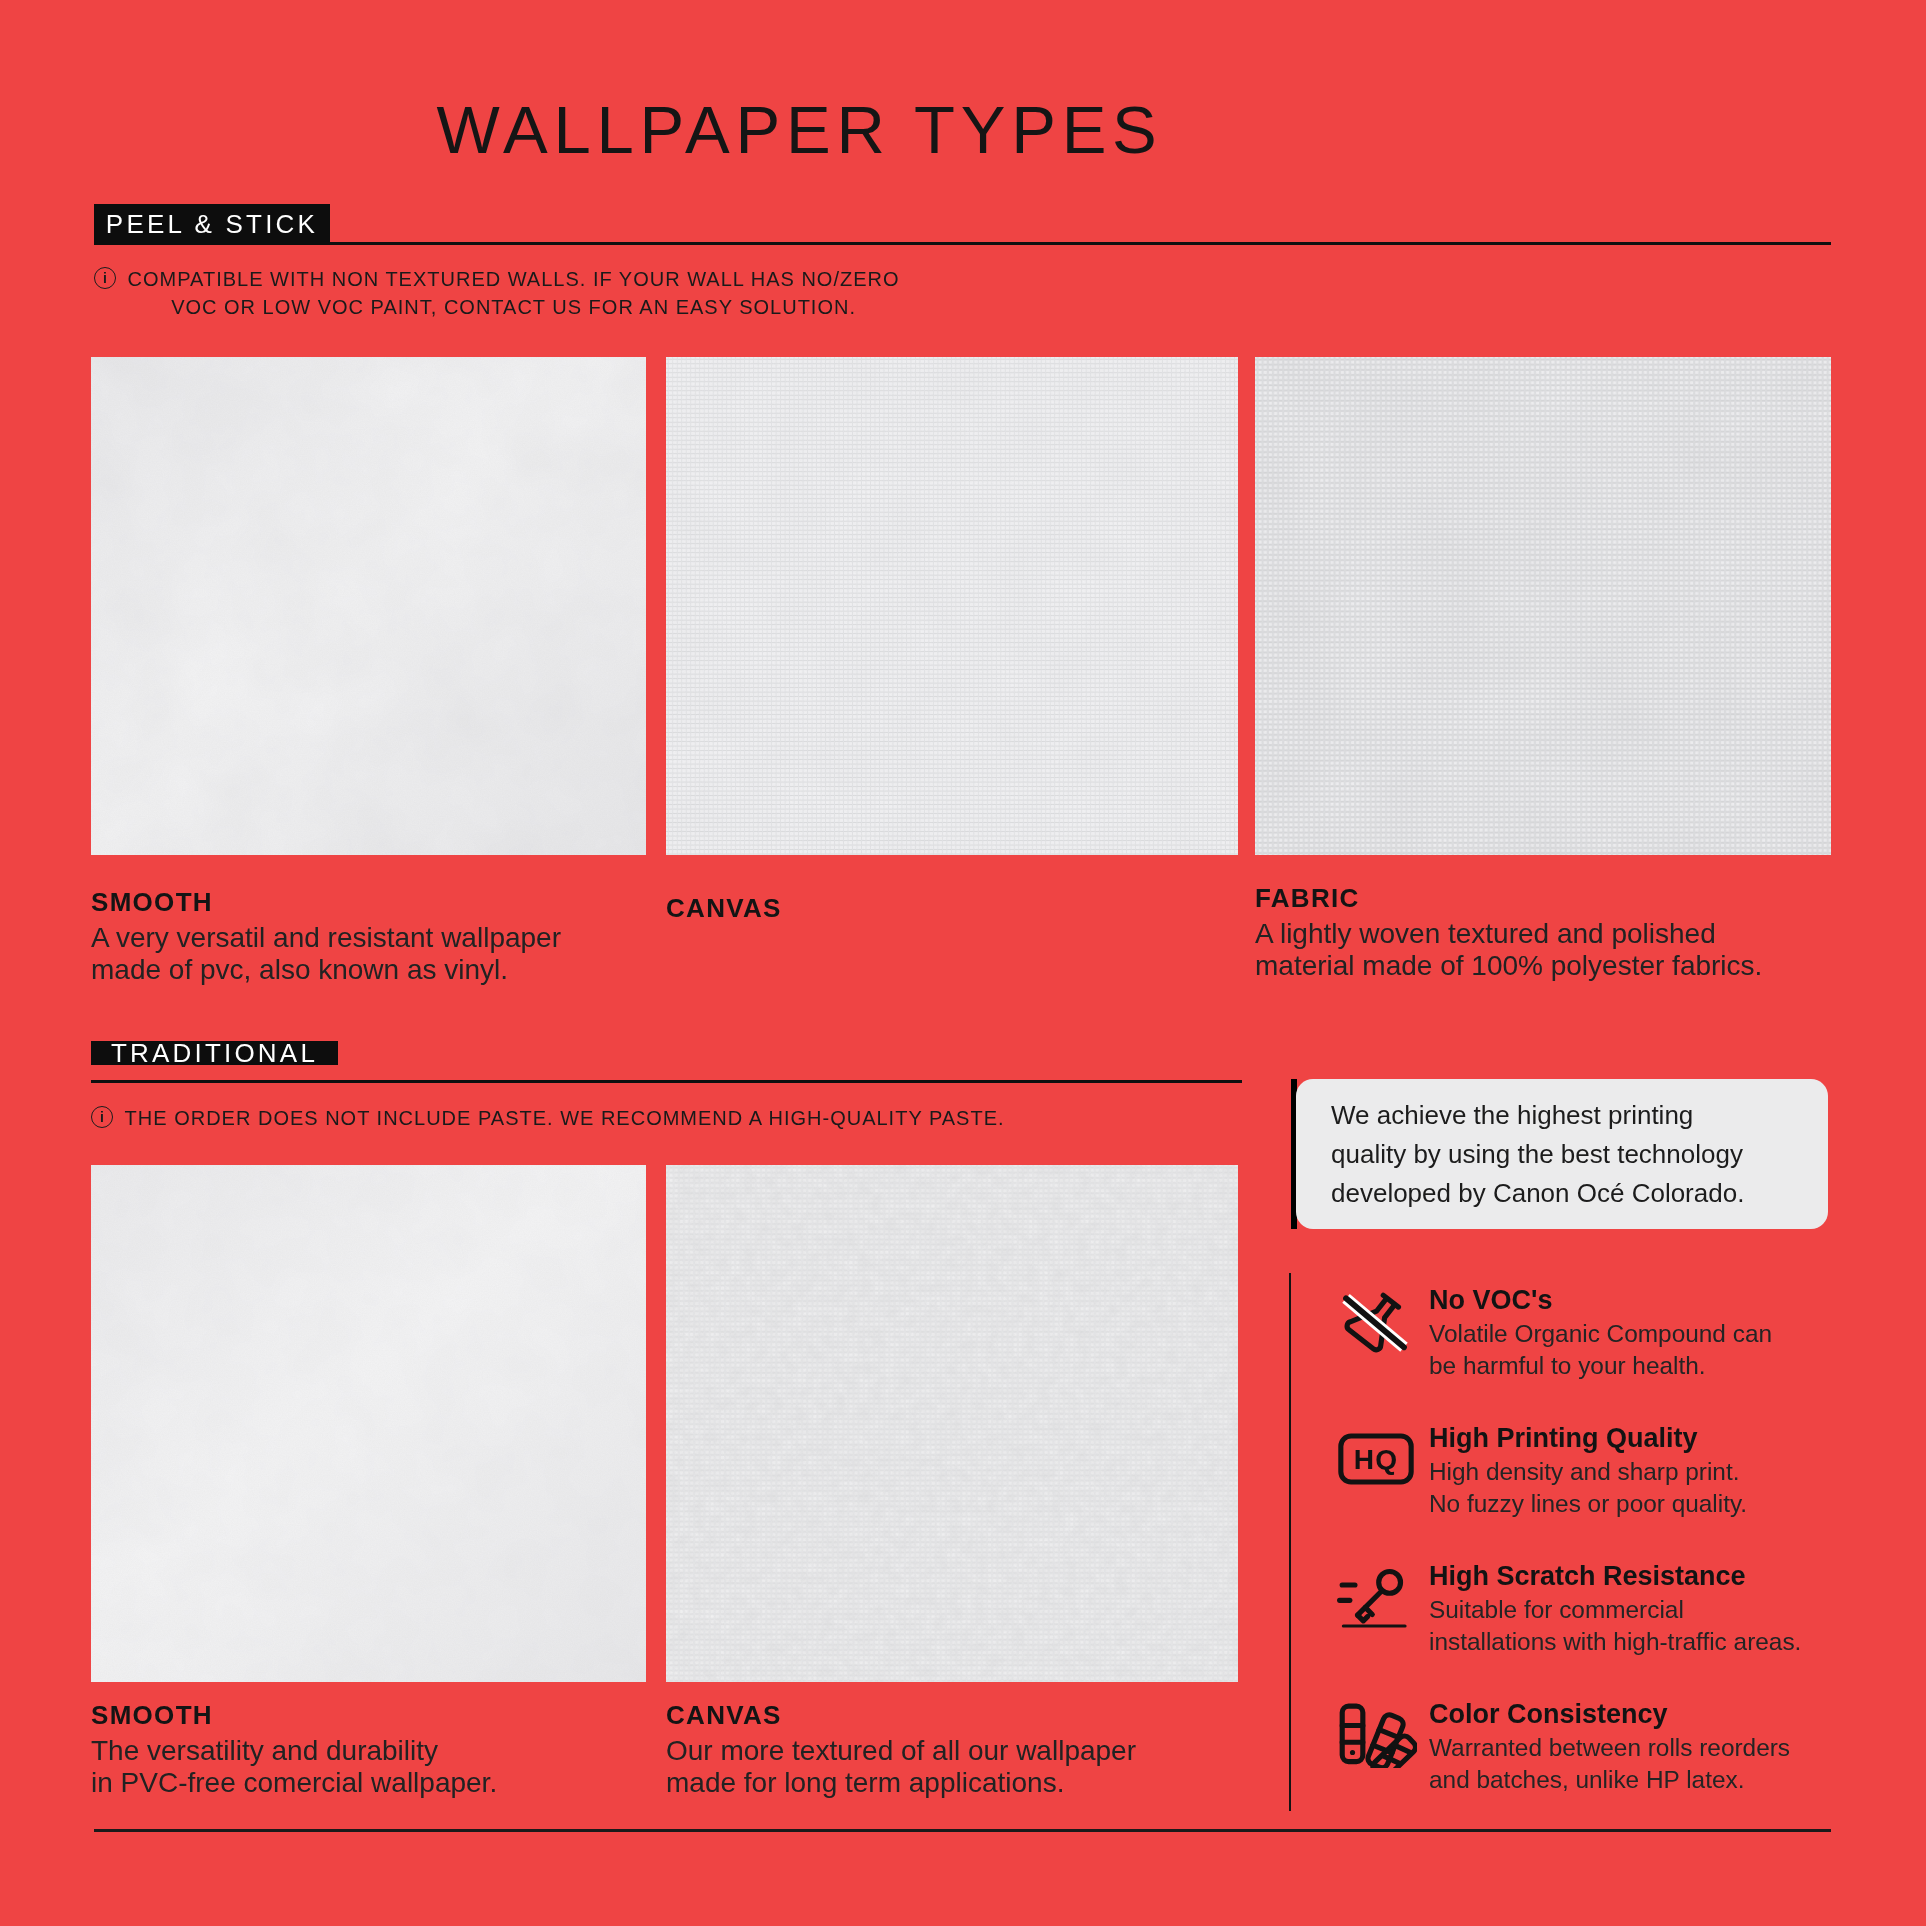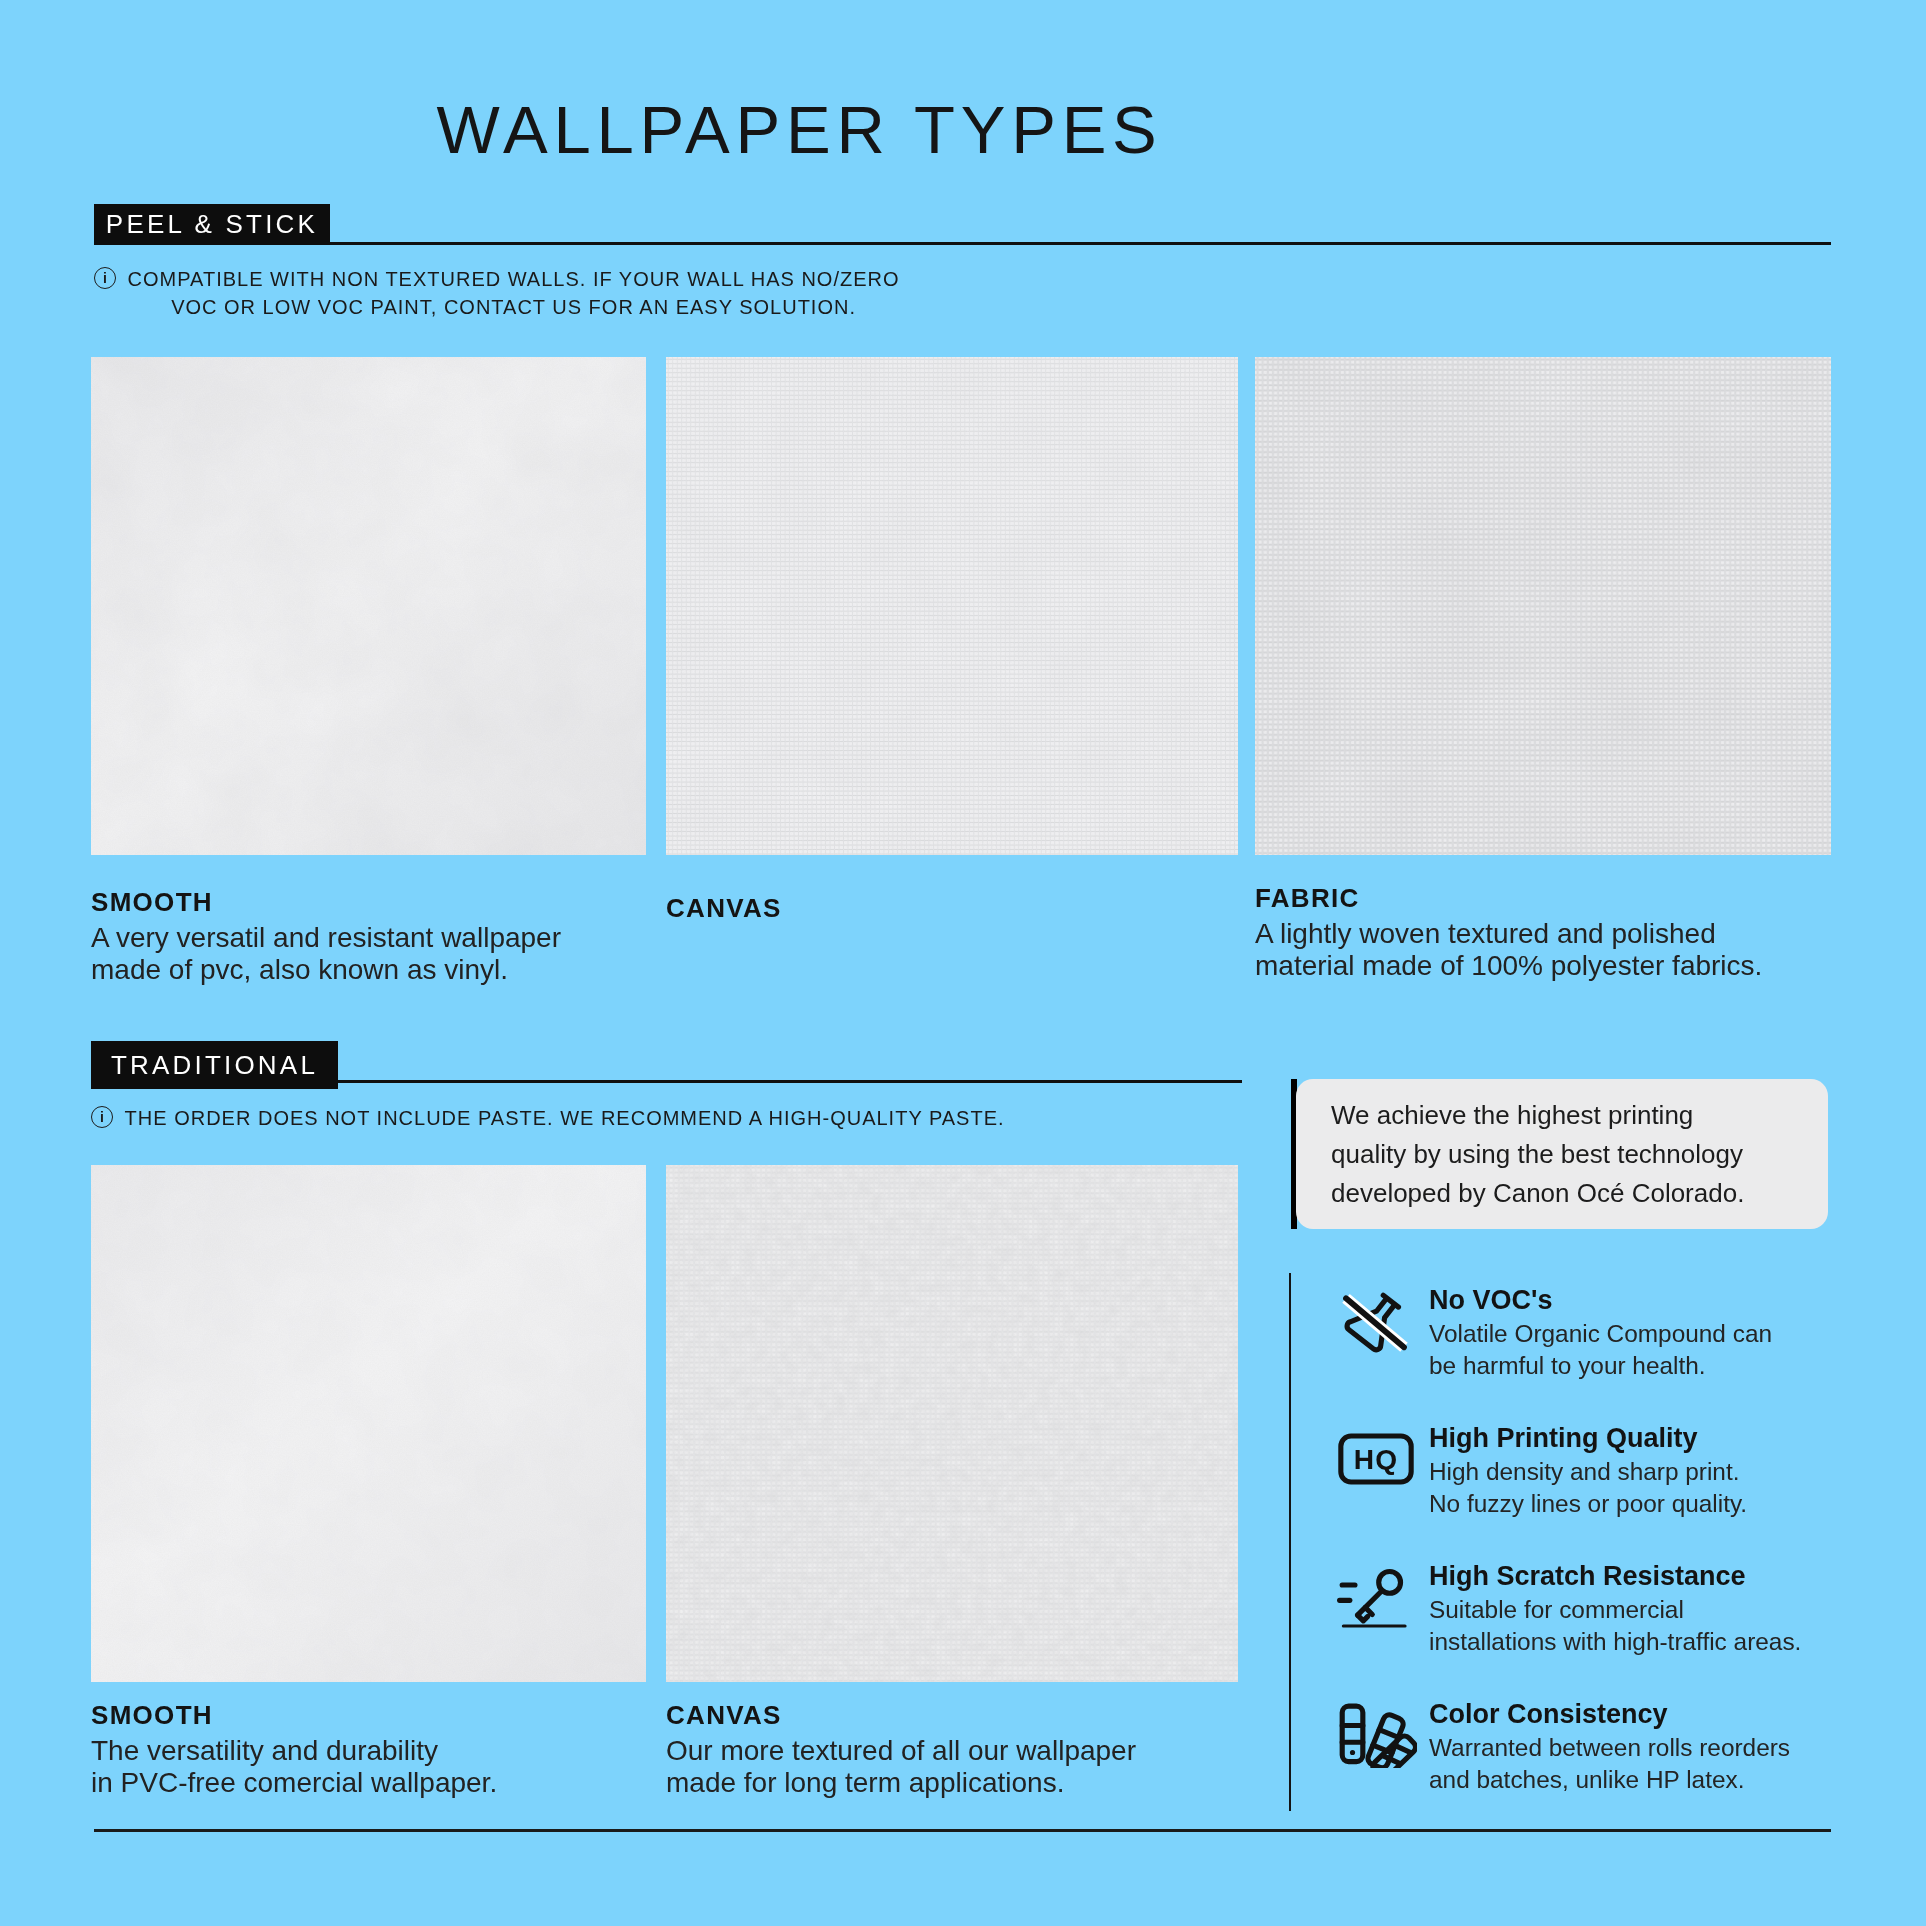--- a/index.html
+++ b/index.html
@@ -1,17 +1,17 @@
 <!DOCTYPE html>
 <html style="font-size:10.3px"><head>
 <meta charset="utf-8">
 <style>
   html,body{margin:0;padding:0;background:#ffffff;}
   #page{
-    position:relative;width:1926px;height:1926px;background:#7dd3fc;overflow:hidden;
+    position:relative;width:1926px;height:1926px;background:#ef4444;overflow:hidden;
     font-family:"Liberation Sans","DejaVu Sans",sans-serif;color:#161616;
   }
   .abs{position:absolute;}
 
   
   .page-title{
     left:0;top:91px;width:1599px;text-align:center;
     font-size:67px;font-weight:300;letter-spacing:5.8px;color:#151515;white-space:nowrap;
   }
 
@@ -132,21 +132,21 @@
       <rect width="897" height="775" filter="url(#fGrain)"></rect>
     </svg>
     <div class="swatch-name mt-l3">FABRIC</div>
     <div class="swatch-desc">
       <span>A lightly woven textured and polished</span><br>
       <span>material made of 100% polyester fabrics.</span>
     </div>
   </div>
 
   <div class="abs rule" style="left:91px;top:1080px;width:1151px;height:3.2px;"></div>
-  <div class="abs chip" style="left:91px;top:1041px;width:247px;height:48px;">TRADITIONAL</div>
+  <div class="abs chip" style="left:91px;top:1041px;width:247px;height:24px;">TRADITIONAL</div>
 
   <div class="abs note" style="left:91px;top:1104px;width:1156px;">
     <span class="info-icon">i</span>
     <span class="note-text">THE ORDER DOES NOT INCLUDE PASTE. WE RECOMMEND A HIGH-QUALITY PASTE.</span>
   </div>
 
   <div class="abs card" style="left:91px;top:1165px;width:555px;">
     <svg class="tex" viewBox="0 0 864 806" height="517" preserveAspectRatio="none">
       <rect width="864" height="806" fill="url(#gSmooth)"></rect>
       <rect width="864" height="806" filter="url(#fCloudsSoft)"></rect>

